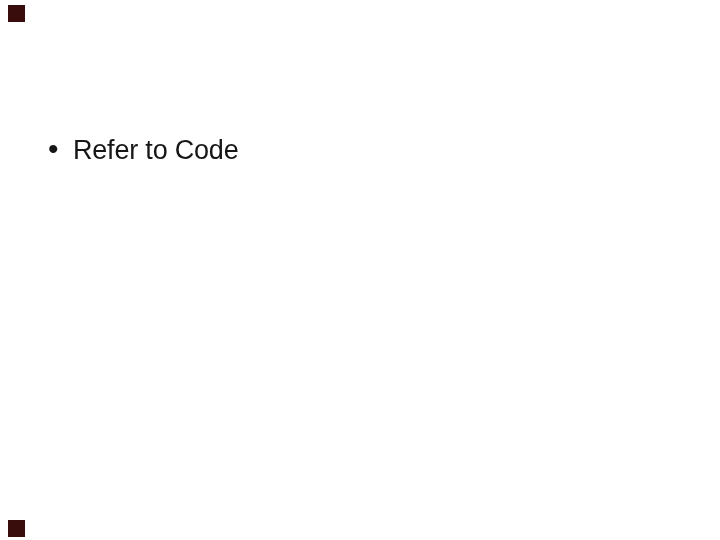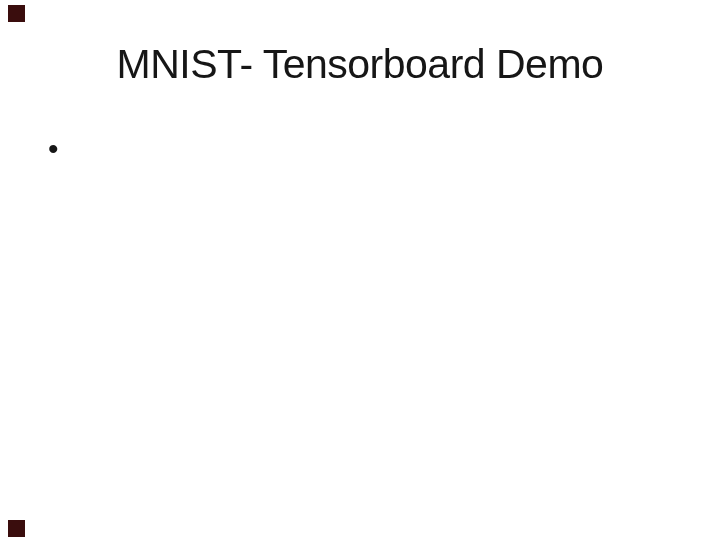--- a/index.html
+++ b/index.html
@@ -56,21 +56,21 @@
     letter-spacing: -0.2px;
   }
 </style>
 </head>
 <body>
 
 <div class="slide">
 
   <div class="corner-mark top" style="background-color: rgb(58, 13, 13);"></div>
 
-  <h1 class="slide-title">MNIST- Tensorboard Demo</h1>
 
   <div class="bullet-line">
     <span class="bullet-marker">•</span>
+    <span class="bullet-text">Refer to Code</span>
   </div>
 
   <div class="corner-mark bottom" style="background-color: rgb(58, 13, 13);"></div>
 
 </div>
 
 </body></html>

